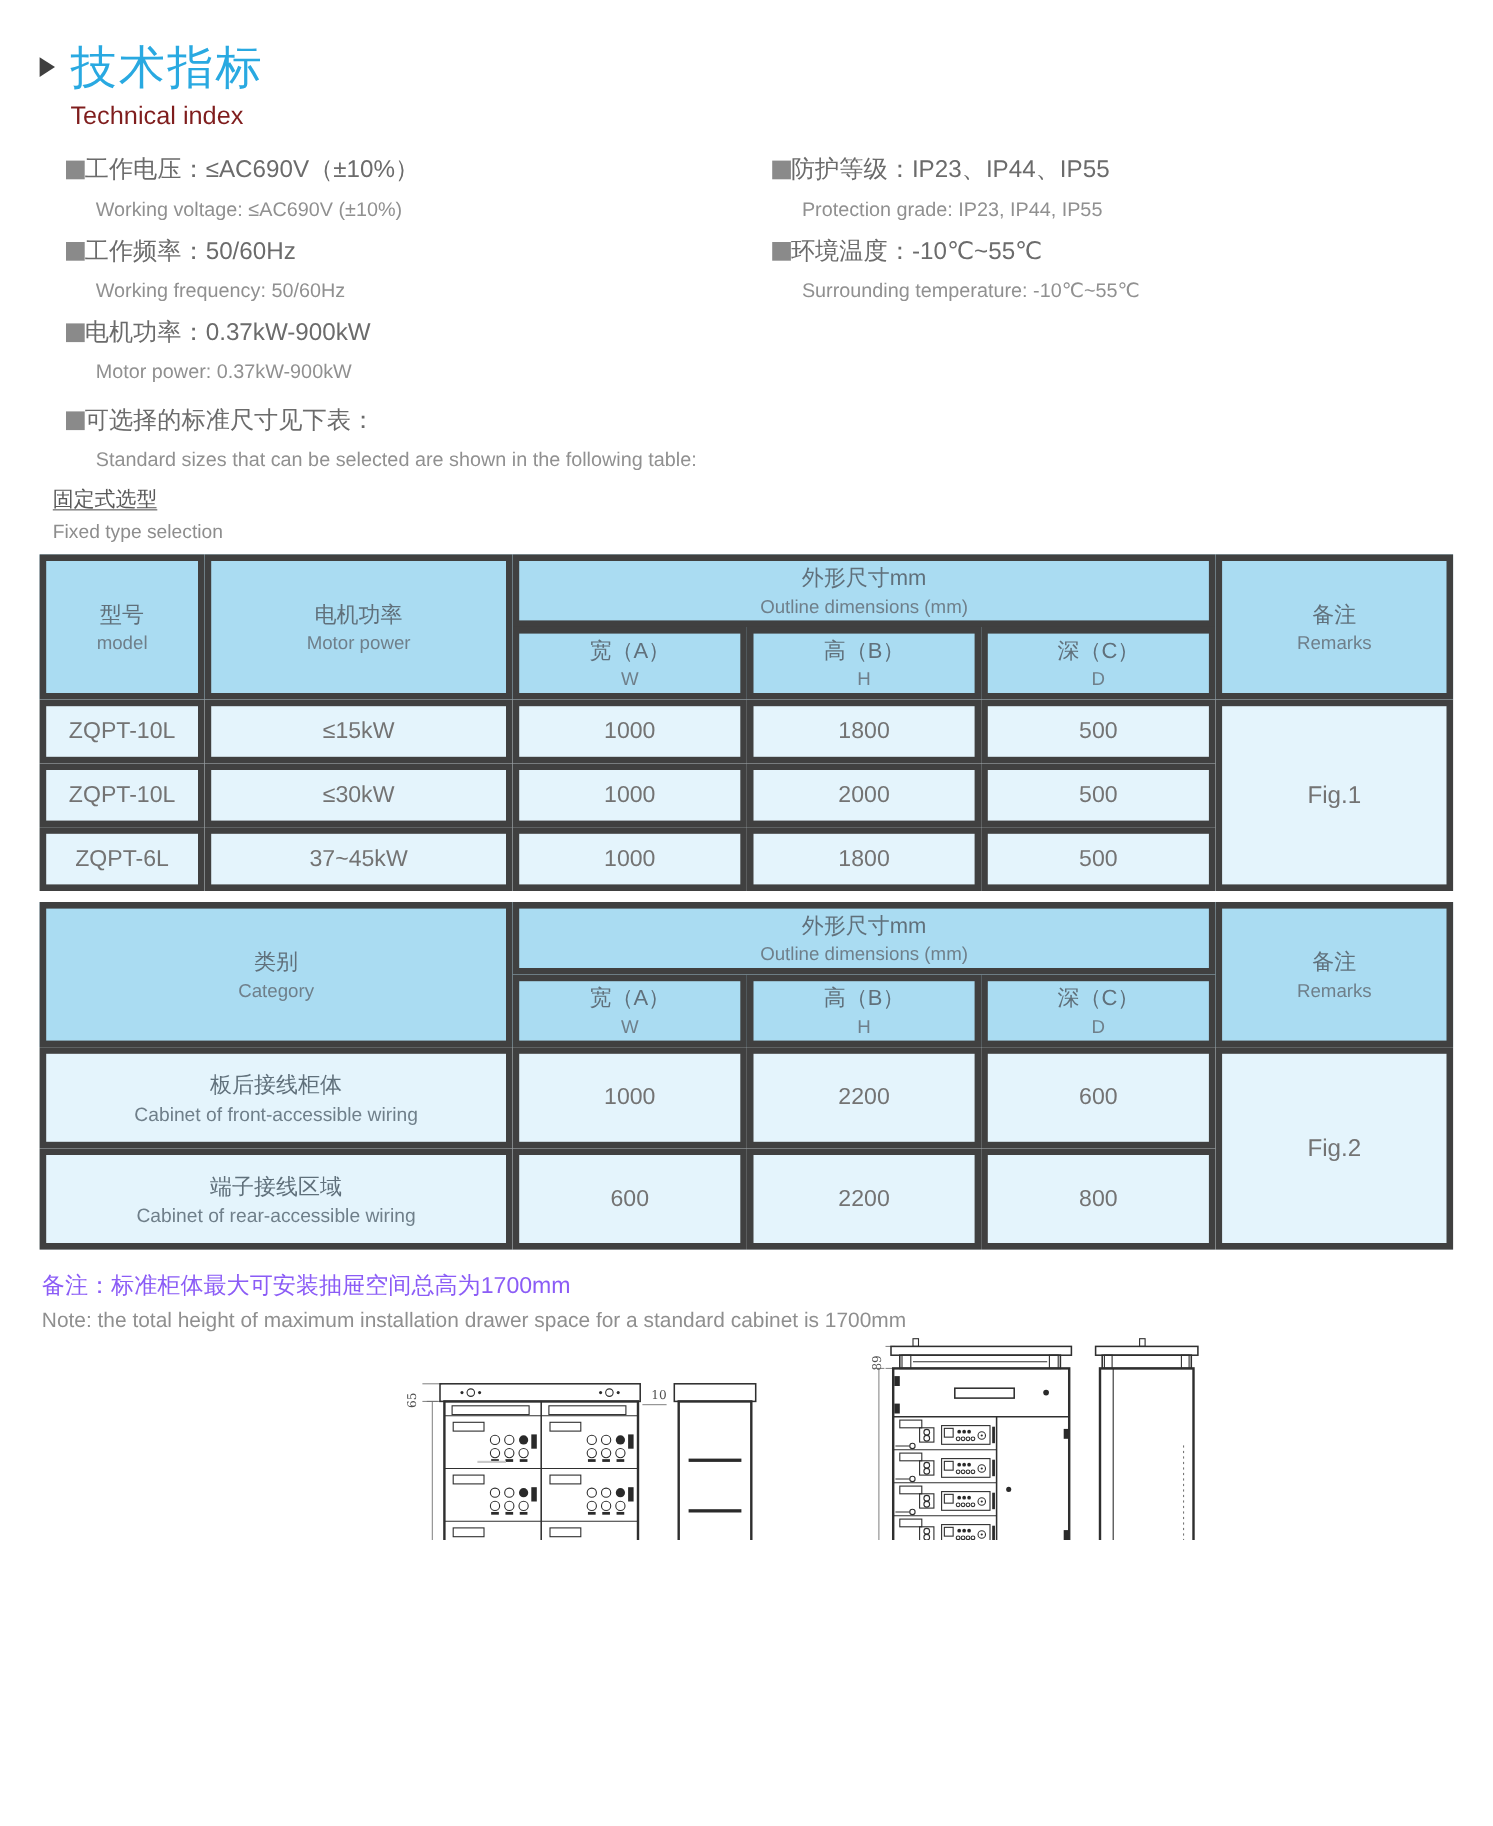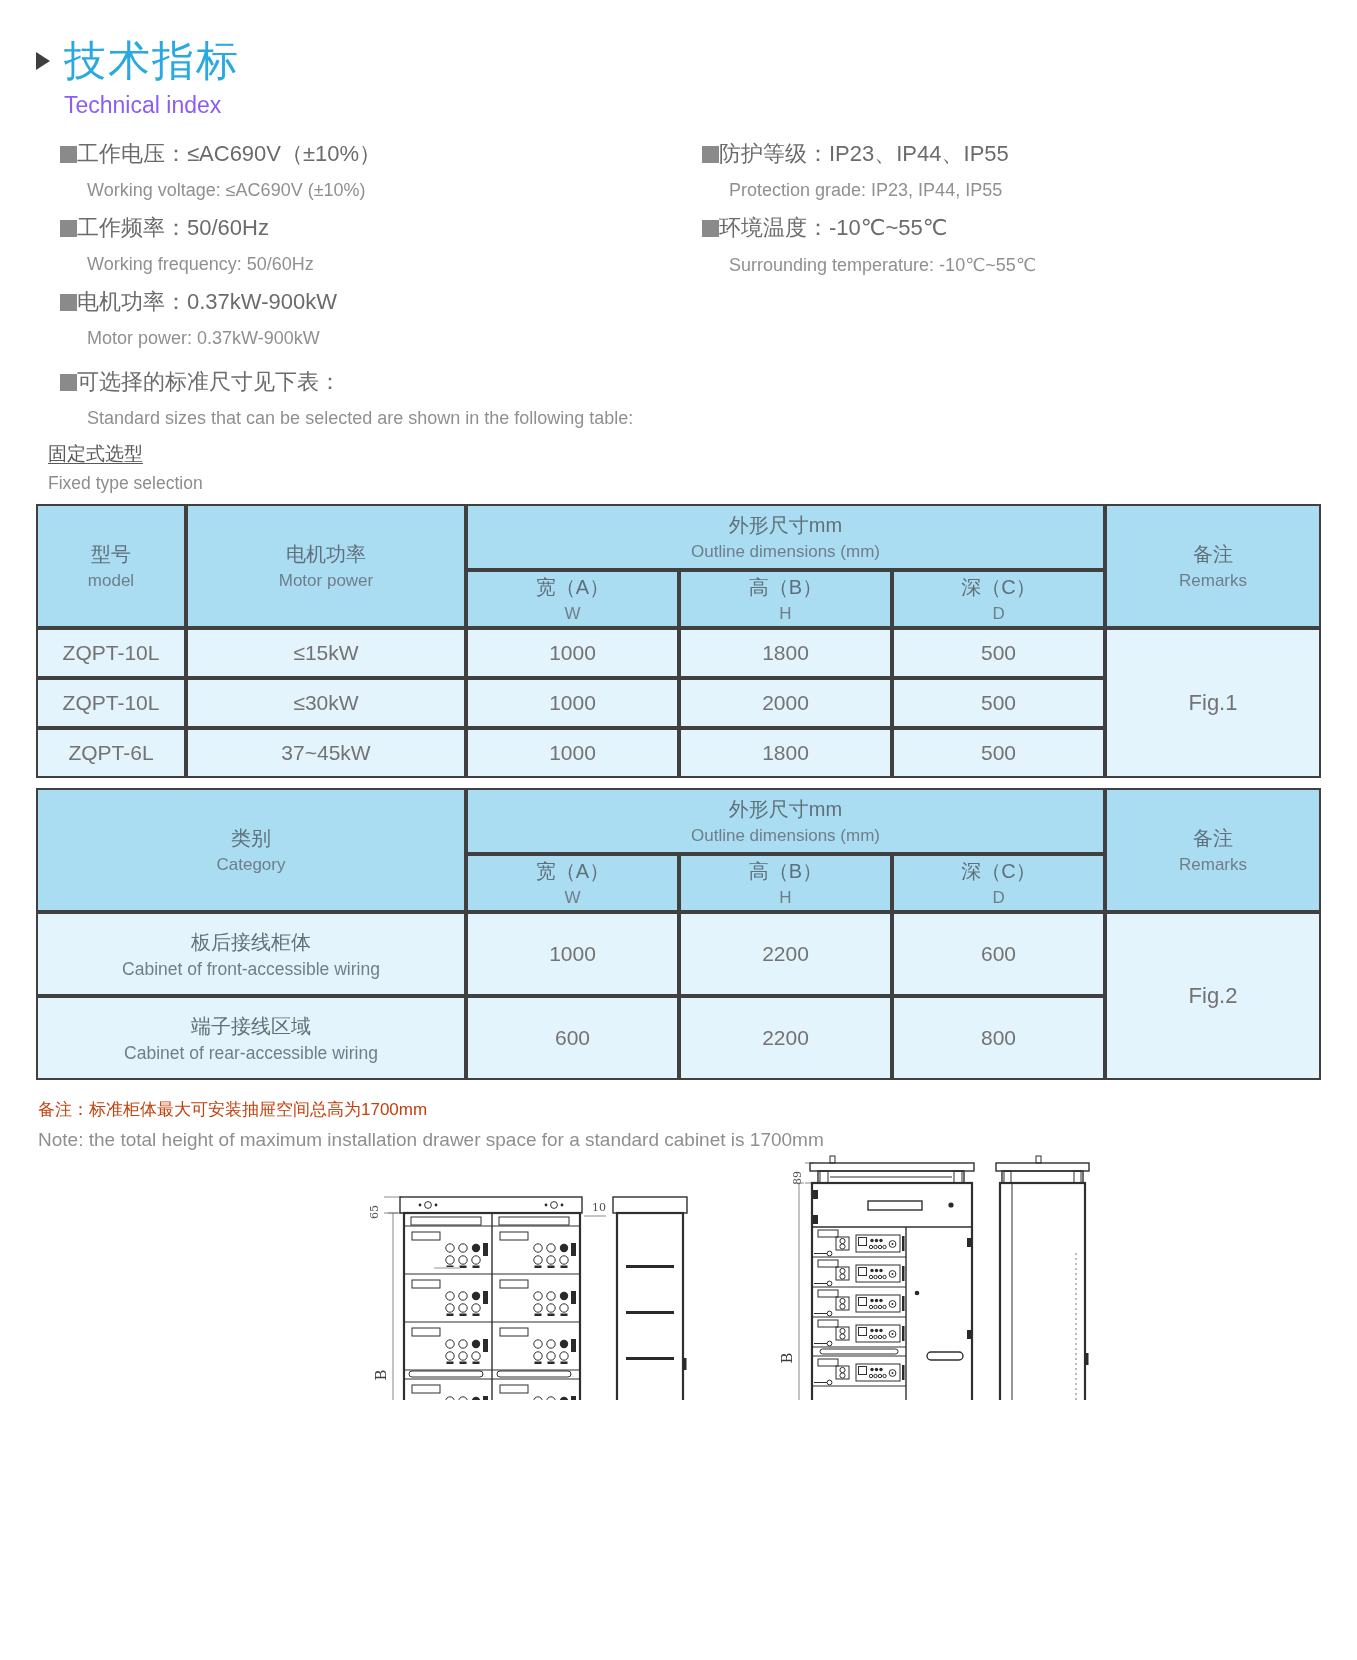--- a/index.html
+++ b/index.html
@@ -3,46 +3,46 @@
 <meta charset="utf-8">
 <style>
   html,body{margin:0;padding:0;background:#fff;}
   .page{position:relative;width:1357px;height:1400px;background:#fff;overflow:hidden;
         font-family:"Liberation Sans","DejaVu Sans",sans-serif;color:#6a6a6a;}
   
   .hdr{padding:40px 0 0 36px;}
   .title-row{display:flex;align-items:center;gap:14px;}
   .marker{width:0;height:0;border-left:14px solid #3f3f3f;border-top:9px solid transparent;border-bottom:9px solid transparent;}
   .title-cn{font-size:42px;line-height:1;color:#29a9e1;font-weight:normal;margin:0;letter-spacing:2px;}
-  .title-en{font-size:23px;color:#8b5cf6;margin:10px 0 0 28px;}
+  .title-en{font-size:23px;color:#7f1d1d;margin:10px 0 0 28px;}
   
   .specs{position:relative;height:308px;margin-top:14px;}
   .spec-item{position:absolute;}
   .spec-cn{display:flex;align-items:center;font-size:22px;color:#6b6b6b;}
   .sq{width:17px;height:17px;background:#8a8a8a;flex:0 0 auto;}
   .spec-en{font-size:18px;color:#909090;margin:11px 0 0 27px;}
   
   .sec{margin:0 0 0 48px;}
   .sec-cn{font-size:19px;color:#595959;text-decoration:underline;text-underline-offset:3px;}
   .sec-en{font-size:17.5px;color:#8d8d8d;margin-top:6px;}
   
   table{border-collapse:separate;border-spacing:0;margin:10px 0 0 36px;table-layout:fixed;width:1285px;}
-  th,td{border:2px solid #404040;text-align:center;vertical-align:middle;padding:2px;}
+  th,td{border:6px solid #404040;text-align:center;vertical-align:middle;padding:2px;}
   th{background:#aadcf2;font-weight:normal;}
   td{background:#e4f4fc;font-size:21px;color:#737373;}
   .cn{font-size:20px;color:#60707b;}
   .en{font-size:17px;color:#6f7f8a;margin-top:3px;}
   .hr1{height:66px;} .hr2{height:54px;}
   .t1 td{height:42px;}
   .t2 td{height:76px;}
   .cat-cell .cn{font-size:20px;} .cat-cell .en{font-size:17.5px;}
   .remark-cell{font-size:22px;color:#737373;}
   
   .note{margin:18px 0 0 38px;}
-  .note-cn{font-size:17px;color:#c2410c;}
+  .note-cn{font-size:21px;color:#8b5cf6;}
   .note-en{font-size:19px;color:#8f8f8f;margin-top:8px;}
   
   .figs{display:block;margin-top:2px;}
   .oln{fill:none;stroke:#2f2f2f;}
   .thin{stroke-width:1;} .mid{stroke-width:1.4;} .thick{stroke-width:2.2;}
   .dimline{stroke:#6d6d6d;stroke-width:0.8;fill:none;}
   .dimtxt{fill:#4f4f4f;font-size:11px;font-family:"DejaVu Serif","Liberation Serif",serif;}
   .biglab{fill:#3f3f3f;font-size:15px;font-family:"DejaVu Serif","Liberation Serif",serif;}
   .cap{fill:#6a6a6a;font-size:24px;}
   .dark{fill:#2a2a2a;stroke:none;}

